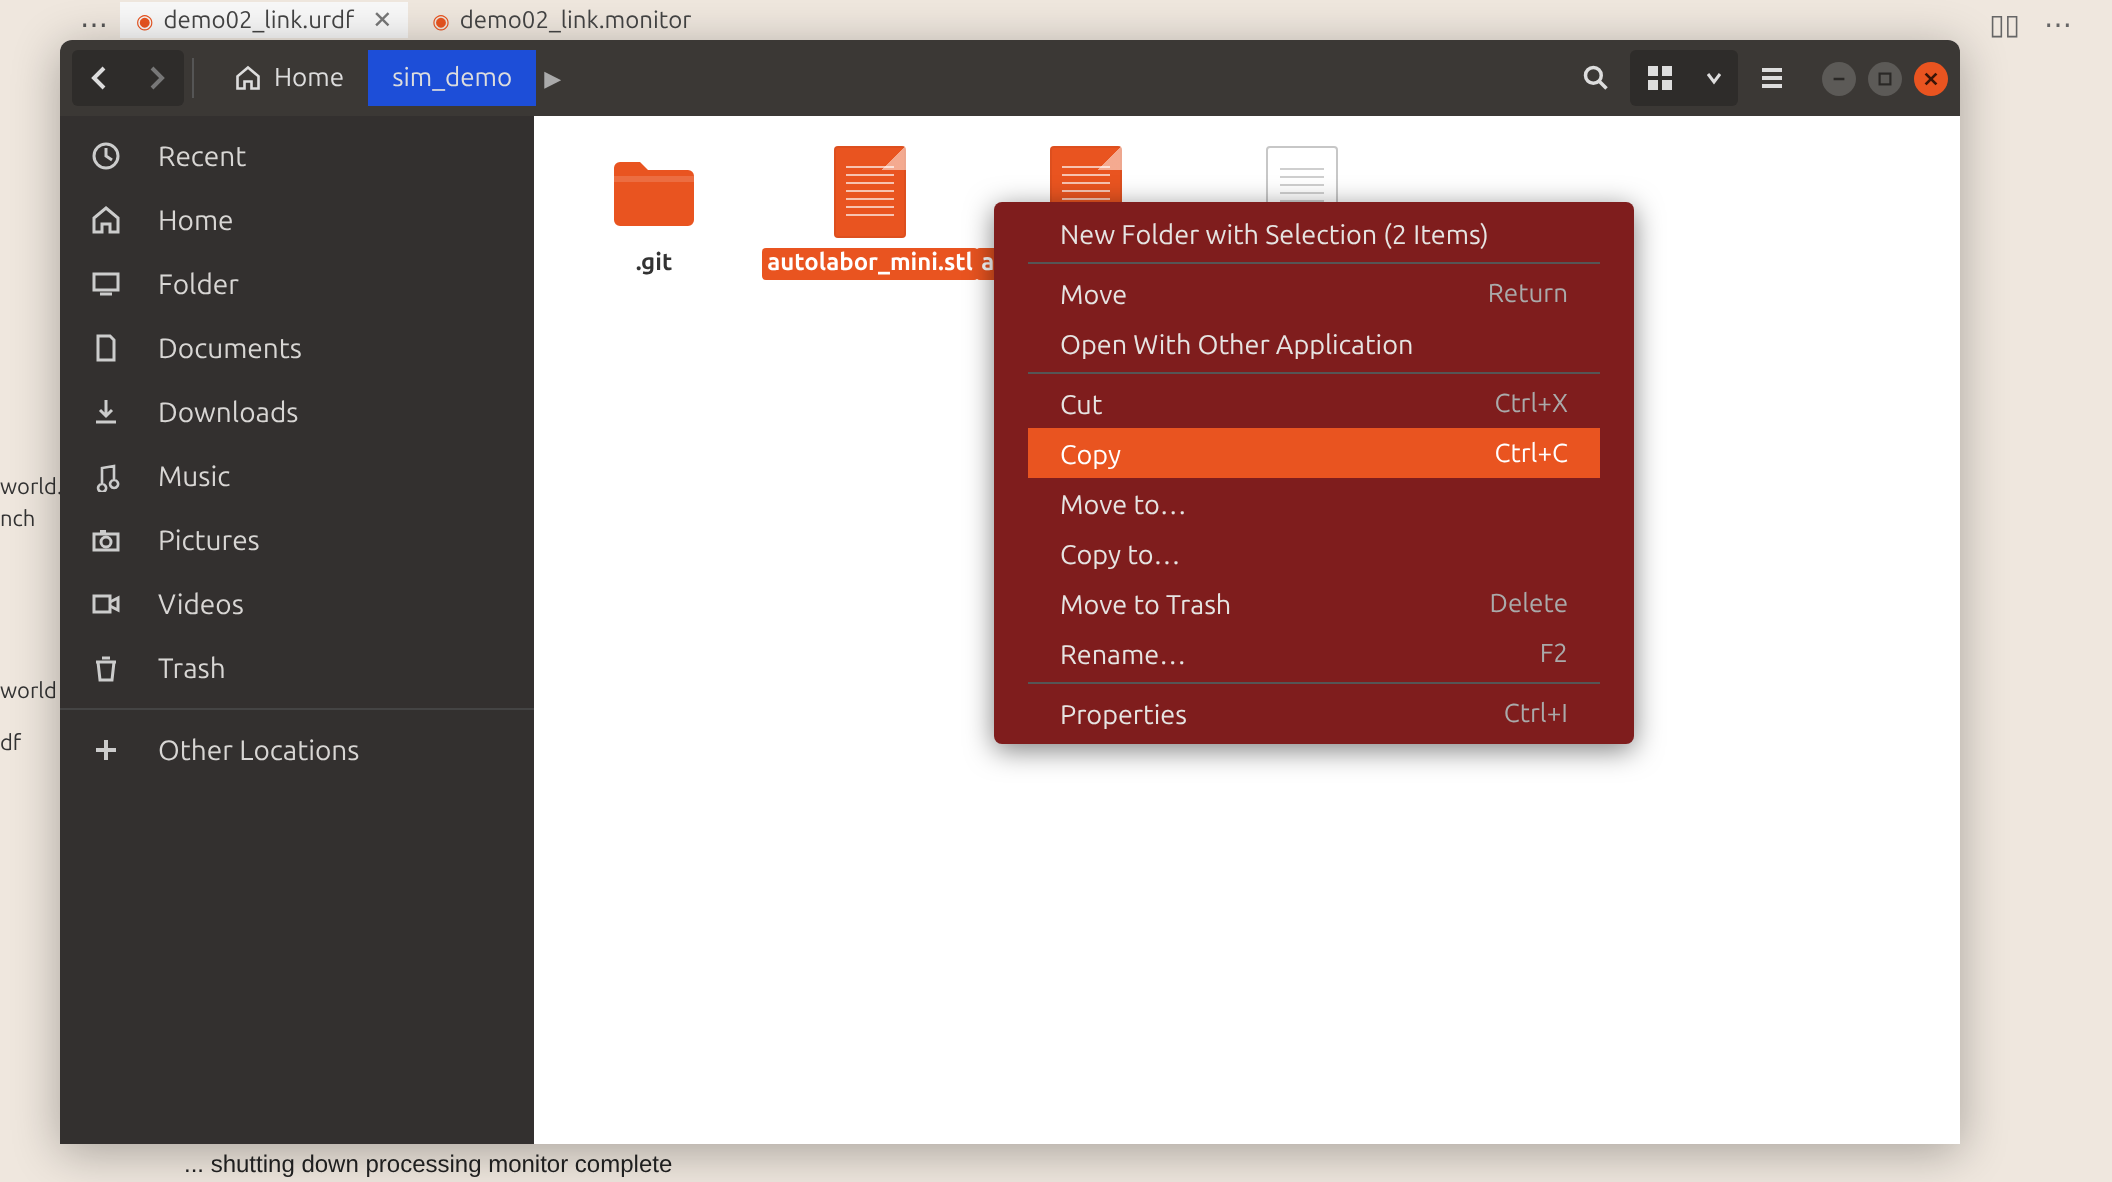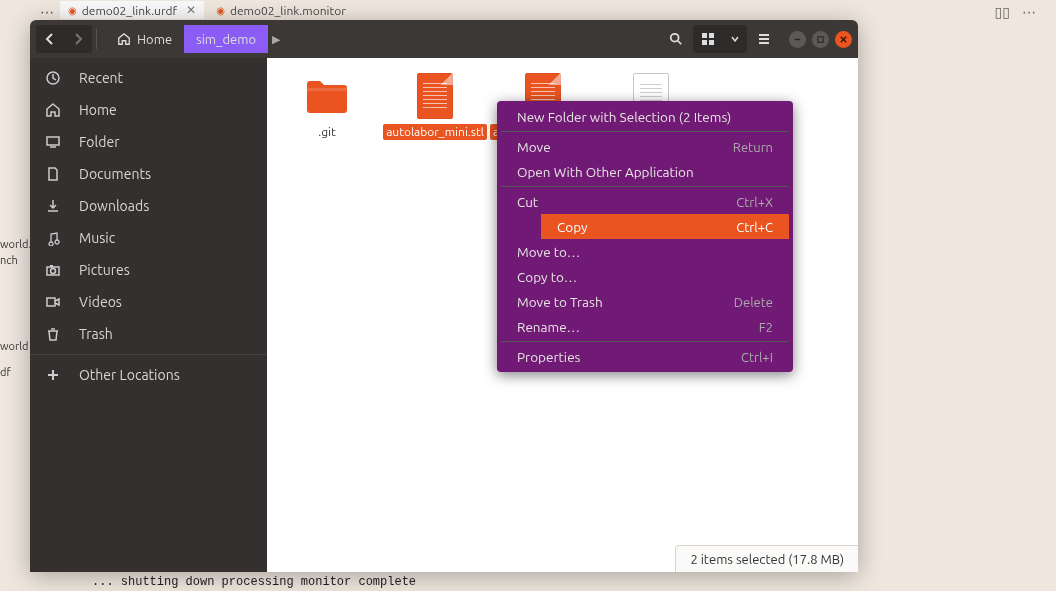--- a/index.html
+++ b/index.html
@@ -12,69 +12,69 @@
     .bg-tab.active { background: #f8f8f8; }
     .rss-ic { color: #e95420; font-size: 10px; }
     .close-x { color: #777; font-size: 12px; margin-left: 4px; }
     .ext-right { position: absolute; top: 4px; right: 20px; color: #666; display: flex; gap: 12px; font-size: 14px; }
 
     
     .bg-left-1 { position: absolute; top: 238px; left: 0; font-size: 11px; color: #333; }
     .bg-left-2 { position: absolute; top: 254px; left: 0; font-size: 11px; color: #333; }
     .bg-left-3 { position: absolute; top: 340px; left: 0; font-size: 11px; color: #333; }
     .bg-left-4 { position: absolute; top: 366px; left: 0; font-size: 11px; color: #333; }
-    .bg-terminal { position: absolute; top: 575px; left: 92px; font-family: Liberation Mono, monospace; font-size: 12px; color: #222; }
+    .bg-terminal { position: absolute; top: 575px; left: 92px; font-family: Liberation Sans, sans-serif; font-size: 12px; color: #222; }
 
     
-    .file-window { position: absolute; top: 20px; left: 30px; width: 828px; height: 552px; background: #fff; border-radius: 6px 6px 0 0; box-shadow: 0 4px 24px rgba(0,0,0,0.3); display: flex; flex-direction: column; overflow: hidden; }
+    .file-window { position: absolute; top: 20px; left: 30px; width: 950px; height: 552px; background: #fff; border-radius: 6px 6px 0 0; box-shadow: 0 4px 24px rgba(0,0,0,0.3); display: flex; flex-direction: column; overflow: hidden; }
 
     .titlebar { height: 38px; background: #3b3835; display: flex; align-items: center; padding: 0 6px; gap: 2px; }
     .tb-btn { height: 28px; display: flex; align-items: center; justify-content: center; border-radius: 3px; color: #ddd; cursor: pointer; padding: 0 8px; }
     .tb-group { display: flex; background: #2e2c2a; border-radius: 3px; }
     .tb-group .tb-btn { border-radius: 0; }
     .tb-group .tb-btn:first-child { border-radius: 3px 0 0 3px; }
     .tb-group .tb-btn:last-child { border-radius: 0 3px 3px 0; }
     .tb-sep { width: 1px; height: 20px; background: #555; margin: 0 2px; }
     .pathbar { display: flex; align-items: center; margin-left: 4px; }
     .path-seg { height: 28px; display: flex; align-items: center; padding: 0 12px; color: #ddd; font-size: 13px; cursor: pointer; }
     .path-seg.home-seg { gap: 6px; }
-    .path-seg.current { background: #8b5cf6; }
+    .path-seg.current { background: #1d4ed8; }
     .path-arrow { color: #aaa; padding: 0 4px; font-size: 11px; }
     .tb-spacer { flex: 1; }
     .win-controls { display: flex; gap: 6px; margin-left: 8px; }
     .win-circle { width: 17px; height: 17px; border-radius: 50%; background: #5c5a57; display: flex; align-items: center; justify-content: center; }
     .win-circle.close { background: #e95420; }
     .win-circle svg { width: 9px; height: 9px; }
 
     .body-area { flex: 1; display: flex; overflow: hidden; }
 
     .sidebar { width: 237px; background: #33302f; display: flex; flex-direction: column; padding-top: 4px; }
     .sb-item { display: flex; align-items: center; gap: 17px; height: 32px; padding: 0 14px; color: #d8d6d4; font-size: 14px; cursor: pointer; }
     .sb-icon { width: 18px; display: flex; justify-content: center; }
     .sb-divider { height: 1px; background: #444; margin: 4px 0; }
 
     .content { flex: 1; background: #fff; position: relative; padding: 14px 20px; }
-    .icon-grid { display: flex; gap: 28px; align-items: flex-start; }
+    .icon-grid { display: flex; gap: 28px; align-items: flex-start; font-weight: bold; }
     .file-item { width: 80px; display: flex; flex-direction: column; align-items: center; gap: 4px; cursor: pointer; }
     .file-icon { width: 48px; height: 48px; display: flex; align-items: center; justify-content: center; }
     .file-label { font-size: 12px; text-align: center; line-height: 1.15; color: #333; padding: 1px 3px; border-radius: 2px; }
     .file-item.selected .file-label { background: #e95420; color: #fff; }
 
     .folder-svg { fill: #e95420; }
     .doc-body { width: 36px; height: 46px; background: #f07a52; border-radius: 2px; position: relative; box-shadow: inset 0 0 0 1px rgba(0,0,0,0.05); }
     .doc-body.sel { background: #e95420; }
     .doc-body::before { content: ""; position: absolute; top: 0; right: 0; width: 12px; height: 12px; background: linear-gradient(135deg, transparent 48%, rgba(255,255,255,0.5) 50%);}
     .doc-lines { position: absolute; top: 10px; left: 6px; right: 6px; bottom: 8px; background: repeating-linear-gradient(to bottom, rgba(255,255,255,0.65) 0 1px, transparent 1px 4px); }
     .doc-plain { width: 36px; height: 46px; background: #fff; border: 1px solid #c7c7c7; border-radius: 2px; position: relative; }
     .doc-plain .doc-lines { background: repeating-linear-gradient(to bottom, #cfcfcf 0 1px, transparent 1px 4px); }
 
     
-    .ctx { position: absolute; top: 101px; left: 497px; width: 296px; background: #701a75; border-radius: 4px; box-shadow: 0 3px 14px rgba(0,0,0,0.5); padding: 3px 4px; z-index: 50; }
+    .ctx { position: absolute; top: 101px; left: 497px; width: 320px; background: #7f1d1d; border-radius: 4px; box-shadow: 0 3px 14px rgba(0,0,0,0.5); padding: 3px 17px; z-index: 50; }
     .ctx-item { height: 25px; display: flex; align-items: center; justify-content: space-between; padding: 0 16px; color: #e6e4e2; font-size: 13.5px; cursor: pointer; }
-    .ctx-item:hover, .ctx-item.hl { background: #e95420; color: #fff; margin-left: 40px; }
+    .ctx-item:hover, .ctx-item.hl { background: #e95420; color: #fff; }
     .ctx-accel { color: #aaa; font-size: 13px; }
     .ctx-item.hl .ctx-accel { color: #fff; }
     .ctx-sep { height: 1px; background: #555; margin: 2px 0; }
 
     .statusbar { position: absolute; bottom: 0; right: 0; background: #fbfaf9; border: 1px solid #d8d4cf; border-right: none; border-bottom: none; padding: 6px 14px; font-size: 13px; color: #333; border-top-left-radius: 4px; }
   </style>
 </head>
 <body>
 
 <div class="ext-dots">⋯</div>
@@ -297,23 +297,20 @@
         <div class="file-item">
           <div class="file-icon">
               <div class="doc-plain">
                 <div class="doc-lines"></div>
               </div>
             </div>
           <div class="file-label">box_house</div>
         </div>
       </div>
 
-      <div class="statusbar">
-        <span>2 items selected  (17.8 MB)</span>
-      </div>
     </div>
   </div>
 </div>
 
 <div class="ctx">
   <div class="ctx-item">
       <span>New Folder with Selection (2 Items)</span>
     </div>
   <div class="ctx-sep"></div>
   <div class="ctx-item">

